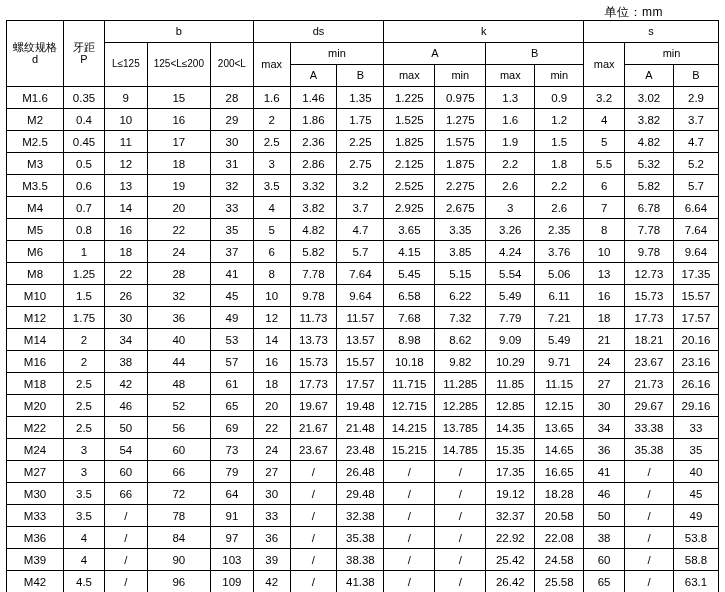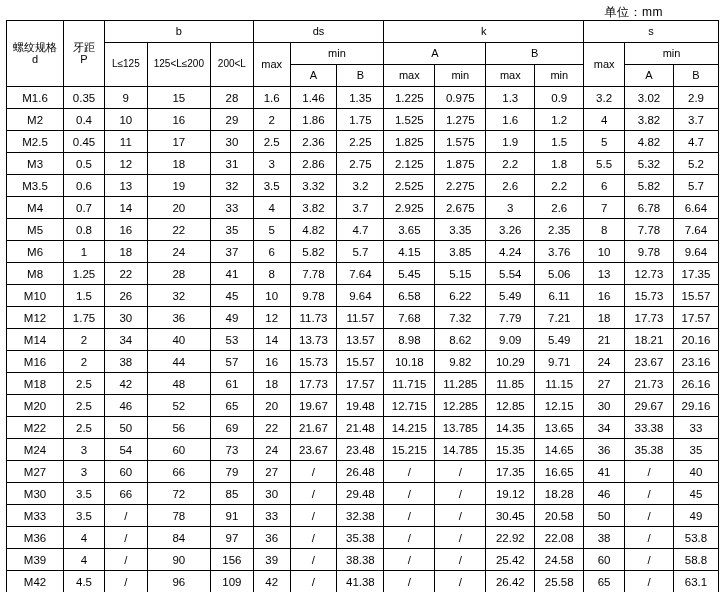--- a/index.html
+++ b/index.html
@@ -427,21 +427,21 @@
           <td class="rowcell">16.65</td>
           <td class="rowcell">41</td>
           <td class="rowcell">/</td>
           <td class="rowcell">40</td>
         </tr>
         <tr>
           <td class="rowcell">M30</td>
           <td class="rowcell">3.5</td>
           <td class="rowcell">66</td>
           <td class="rowcell">72</td>
-          <td class="rowcell">85</td>
+          <td class="rowcell">64</td>
           <td class="rowcell">30</td>
           <td class="rowcell">/</td>
           <td class="rowcell">29.48</td>
           <td class="rowcell">/</td>
           <td class="rowcell">/</td>
           <td class="rowcell">19.12</td>
           <td class="rowcell">18.28</td>
           <td class="rowcell">46</td>
           <td class="rowcell">/</td>
           <td class="rowcell">45</td>
@@ -450,21 +450,21 @@
           <td class="rowcell">M33</td>
           <td class="rowcell">3.5</td>
           <td class="rowcell">/</td>
           <td class="rowcell">78</td>
           <td class="rowcell">91</td>
           <td class="rowcell">33</td>
           <td class="rowcell">/</td>
           <td class="rowcell">32.38</td>
           <td class="rowcell">/</td>
           <td class="rowcell">/</td>
-          <td class="rowcell">30.45</td>
+          <td class="rowcell">32.37</td>
           <td class="rowcell">20.58</td>
           <td class="rowcell">50</td>
           <td class="rowcell">/</td>
           <td class="rowcell">49</td>
         </tr>
         <tr>
           <td class="rowcell">M36</td>
           <td class="rowcell">4</td>
           <td class="rowcell">/</td>
           <td class="rowcell">84</td>
@@ -478,21 +478,21 @@
           <td class="rowcell">22.08</td>
           <td class="rowcell">38</td>
           <td class="rowcell">/</td>
           <td class="rowcell">53.8</td>
         </tr>
         <tr>
           <td class="rowcell">M39</td>
           <td class="rowcell">4</td>
           <td class="rowcell">/</td>
           <td class="rowcell">90</td>
-          <td class="rowcell">156</td>
+          <td class="rowcell">103</td>
           <td class="rowcell">39</td>
           <td class="rowcell">/</td>
           <td class="rowcell">38.38</td>
           <td class="rowcell">/</td>
           <td class="rowcell">/</td>
           <td class="rowcell">25.42</td>
           <td class="rowcell">24.58</td>
           <td class="rowcell">60</td>
           <td class="rowcell">/</td>
           <td class="rowcell">58.8</td>

